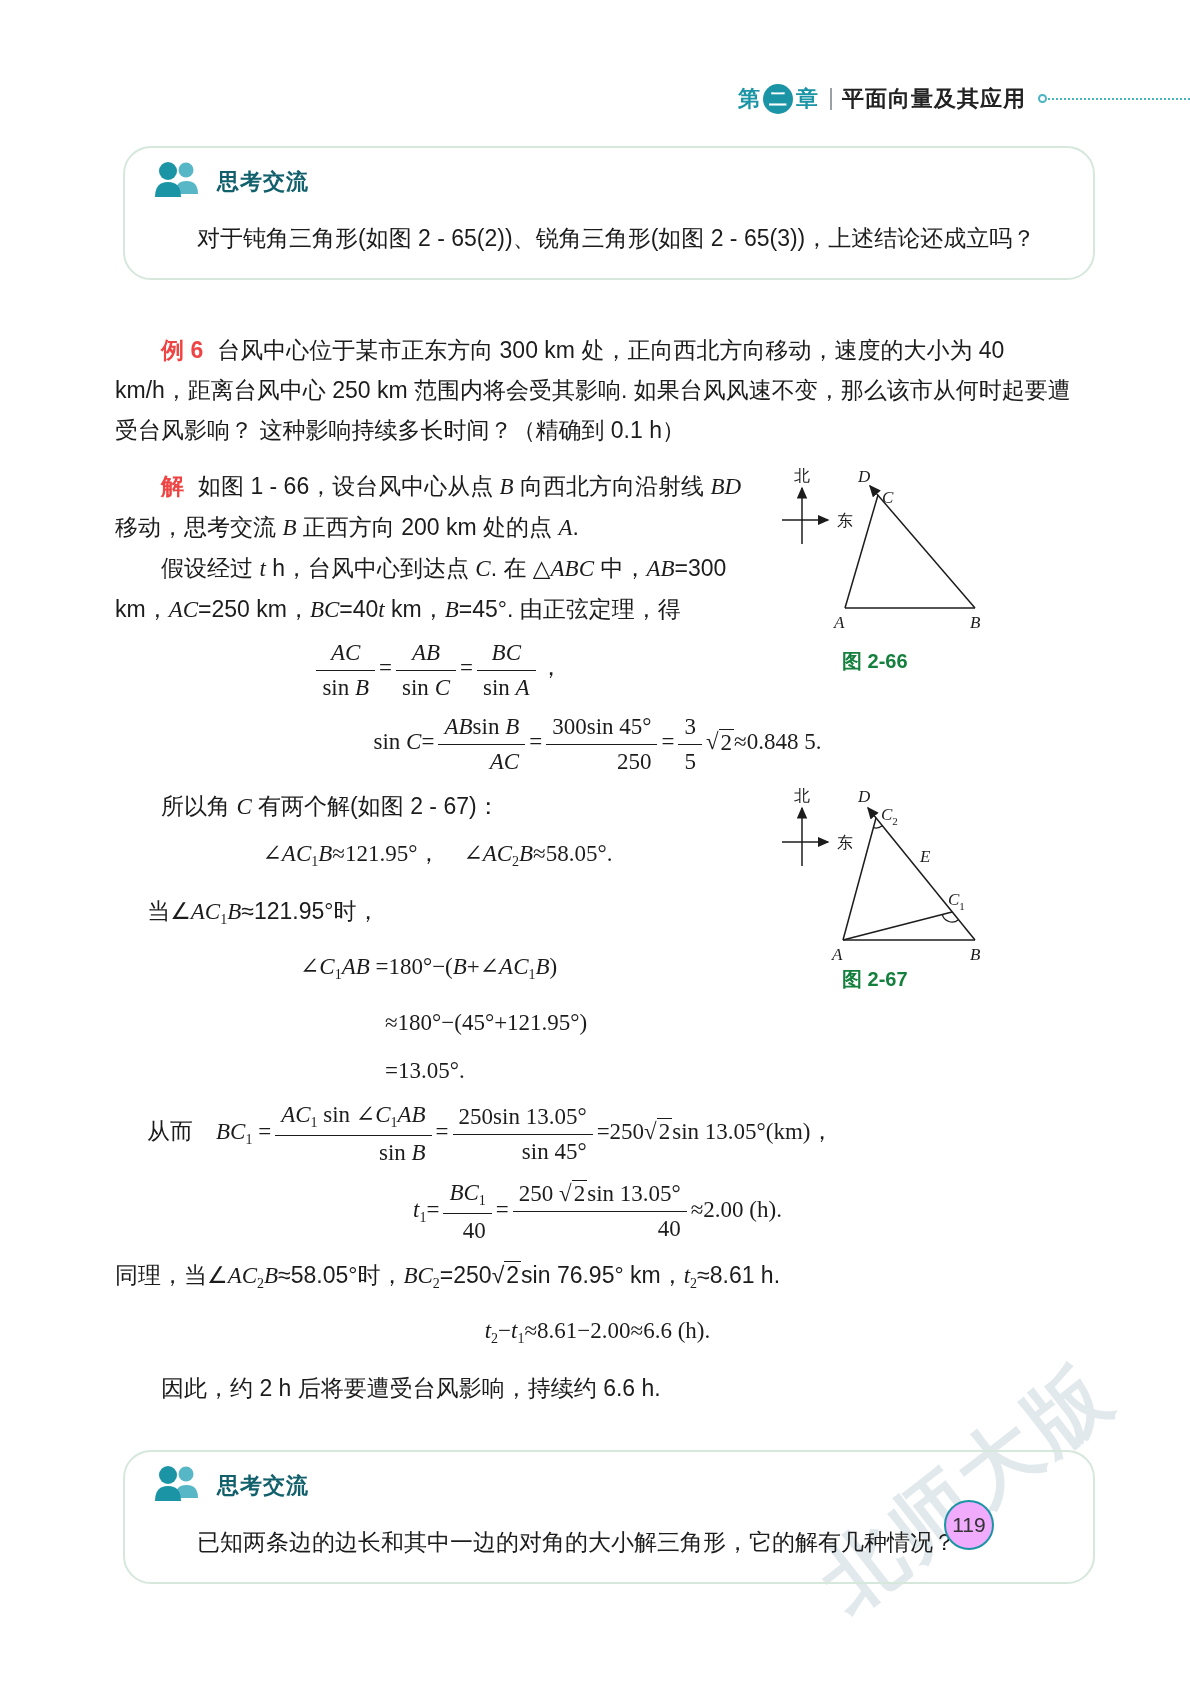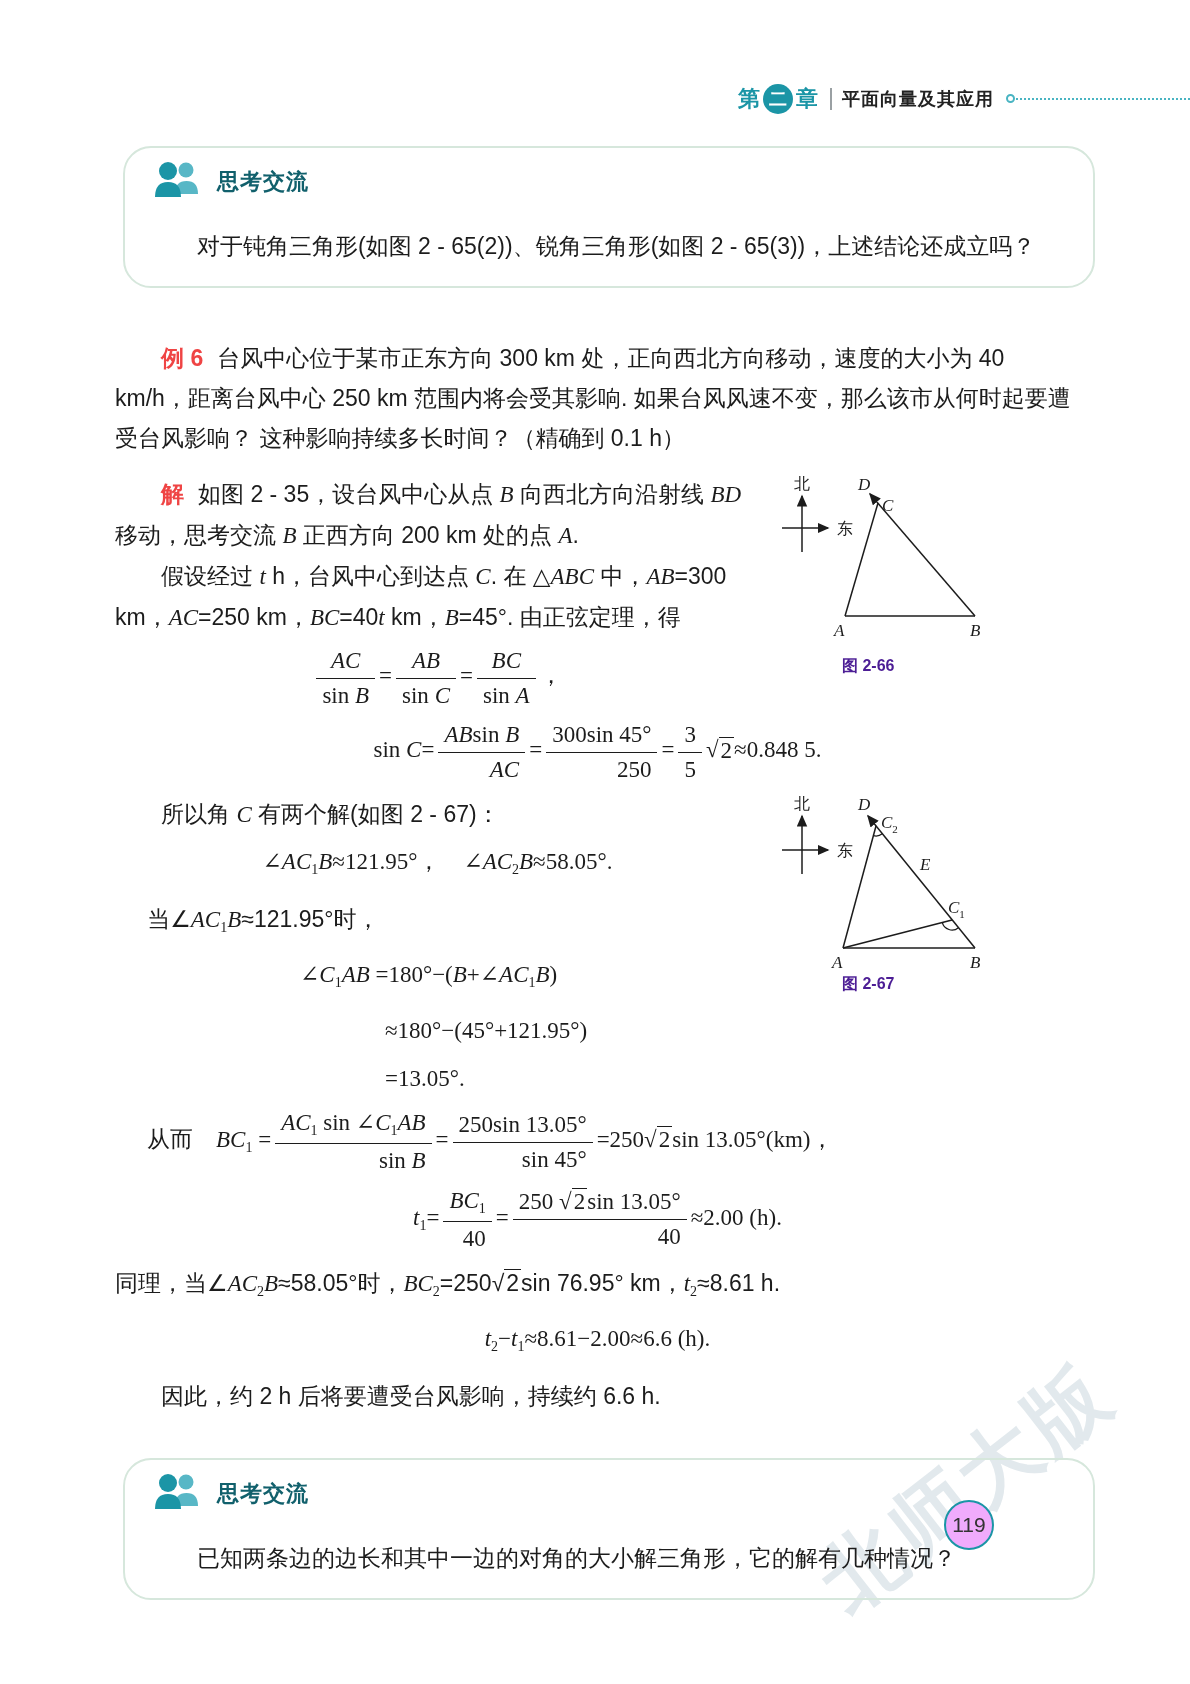--- a/index.html
+++ b/index.html
@@ -8,32 +8,32 @@
     position:relative; background:#ffffff; overflow:hidden;
     font-family:"Liberation Sans","DejaVu Sans",sans-serif; color:#1c1c1c;
   }
 
   
   .chapter-header { position:absolute; top:84px; left:738px; right:0; display:flex; align-items:center; z-index:2; }
   .ch-pre,.ch-post { color:#1b95a6; font-weight:bold; font-size:22px; }
   .ch-badge { width:30px; height:30px; border-radius:50%; background:#1b95a6; color:#fff;
               display:flex; align-items:center; justify-content:center; font-size:18px; font-weight:bold; margin:0 3px; }
   .ch-divider { width:2px; height:22px; background:#9aa0a3; margin:0 10px 0 12px; }
-  .ch-title { font-weight:bold; font-size:18px; color:#222; letter-spacing:1px; }
+  .ch-title { font-weight:bold; font-size:22px; color:#222; letter-spacing:1px; }
   .ch-dots { flex:1; border-top:2px dotted #49b4c2; margin-left:14px; position:relative; height:0; }
   .ch-dot-circle { position:absolute; left:-2px; top:-6px; width:9px; height:9px; border:2px solid #49b4c2; border-radius:50%; background:#fff; }
 
   
   .content { position:absolute; left:115px; top:146px; width:965px; z-index:1; }
 
   
   .think-box { border:2px solid #d6e7dc; border-radius:28px; padding:10px 30px 20px 26px; width:972px; margin-left:8px; background:transparent; }
   .think-head { display:flex; align-items:center; gap:12px; margin-bottom:4px; }
   .think-title { font-size:22px; font-weight:bold; color:#11606c; letter-spacing:1px; }
-  .think-box .para { margin-top:20px; }
+  .think-box .para { margin-top:12px; }
   .think-box-2 { margin-top:42px; }
 
   
   .para { font-size:23px; line-height:40px; text-indent:2em; }
   .noindent { text-indent:0; }
   .indent-sm { text-indent:1.4em; }
   .label-teal { color:#ef4444; font-weight:bold; margin-right:14px; }
   .example-para { margin-top:50px; }
   .solution-block { margin-top:16px; }
 
@@ -46,21 +46,21 @@
   .frac .num { border-bottom:1.5px solid #1c1c1c; padding:1px 6px 3px; }
   .frac .den { padding:3px 6px 1px;text-align:right; }
   .sqrt { white-space:nowrap; }
   .sqrt .radicand { border-top:1.5px solid #1c1c1c; padding:0 2px; }
   .deriv-head { margin-left:185px; }
   .deriv-cont { margin-left:270px; }
   .bc1-line { margin-left:32px; }
 
   
   .fig { float:right; width:300px; margin:2px 0 10px 20px; }
-  .figcap { color:#4c1d95; font-size:16px; font-weight:bold; margin-top:2px; padding-left:62px; }
+  .figcap { color:#15803d; font-size:20px; font-weight:bold; margin-top:2px; padding-left:62px; }
   .fig svg { display:block; }
   .fl { font-family:"Liberation Serif","DejaVu Serif",serif; font-style:italic; font-size:17px; fill:#1c1c1c; }
   .fsub { font-size:11px; font-style:normal; }
   .cjk { font-size:16px; fill:#1c1c1c; font-family:"Liberation Sans",sans-serif; }
 
   
   .page-number { position:absolute; left:944px; top:1500px; width:50px; height:50px; border:2px solid #1b95a6;
                  border-radius:50%; display:flex; align-items:center; justify-content:center;
                  font-size:21px; color:#333; background:#f0abfc; z-index:2; }
   .watermark { position:absolute; left:832px; top:1540px; font-size:80px; font-weight:bold; color:#e2e9ed;
@@ -121,21 +121,21 @@
         <line x1="65" y1="140" x2="98" y2="27" stroke="#1c1c1c" stroke-width="1.5"></line>
         <text class="fl" x="54" y="160">A</text>
         <text class="fl" x="190" y="160">B</text>
         <text class="fl" x="102" y="35">C</text>
         <text class="fl" x="78" y="14">D</text>
       </svg>
       <figcaption class="figcap">图 2-66</figcaption>
     </figure>
 
     <p class="para">
-      <span class="label-teal">解</span><span><span>如图 2 - 35，设台风中心从点 </span><span class="mi">B</span><span> 向西北方向沿射线 </span><span class="mi">BD</span><span> 移动，思考交流 </span><span class="mi">B</span><span> 正西方向 200 km 处的点 </span><span class="mi">A</span><span>.</span></span>
+      <span class="label-teal">解</span><span><span>如图 1 - 66，设台风中心从点 </span><span class="mi">B</span><span> 向西北方向沿射线 </span><span class="mi">BD</span><span> 移动，思考交流 </span><span class="mi">B</span><span> 正西方向 200 km 处的点 </span><span class="mi">A</span><span>.</span></span>
     </p>
     <p class="para"><span>假设经过 </span><span class="mi">t</span><span> h，台风中心到达点 </span><span class="mi">C</span><span>. 在 △</span><span class="mi">ABC</span><span> 中，</span><span class="mi">AB</span><span>=300 km，</span><span class="mi">AC</span><span>=250 km，</span><span class="mi">BC</span><span>=40</span><span class="mi">t</span><span> km，</span><span class="mi">B</span><span>=45°. 由正弦定理，得</span></p>
 
     <div class="formula center"><span class="frac">
           <span class="num"><span class="mi">AC</span></span>
           <span class="den"><span>sin </span><span class="mi">B</span></span>
         </span><span>=</span><span class="frac">
           <span class="num"><span class="mi">AB</span></span>
           <span class="den"><span>sin </span><span class="mi">C</span></span>
         </span><span>=</span><span class="frac">

